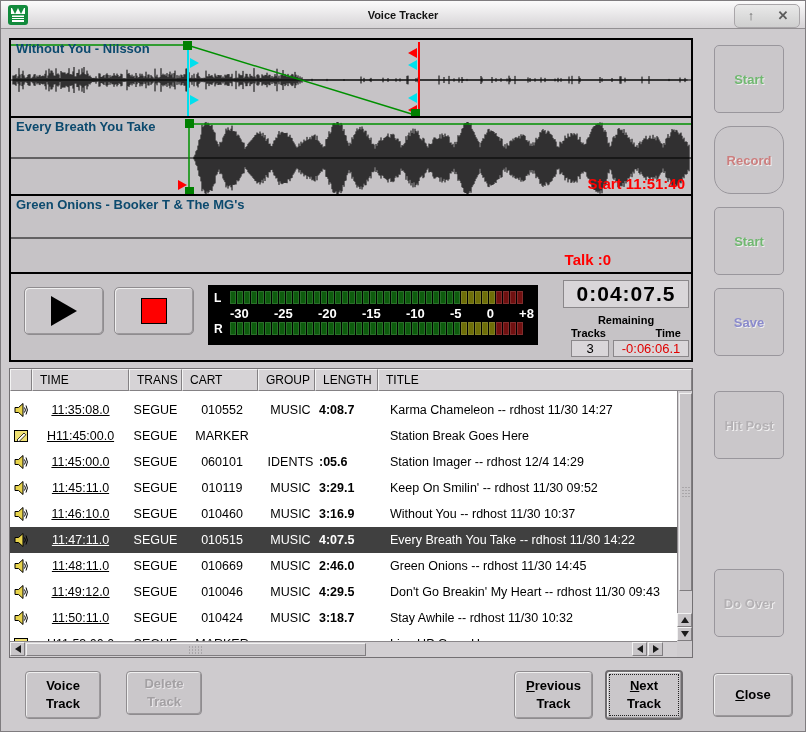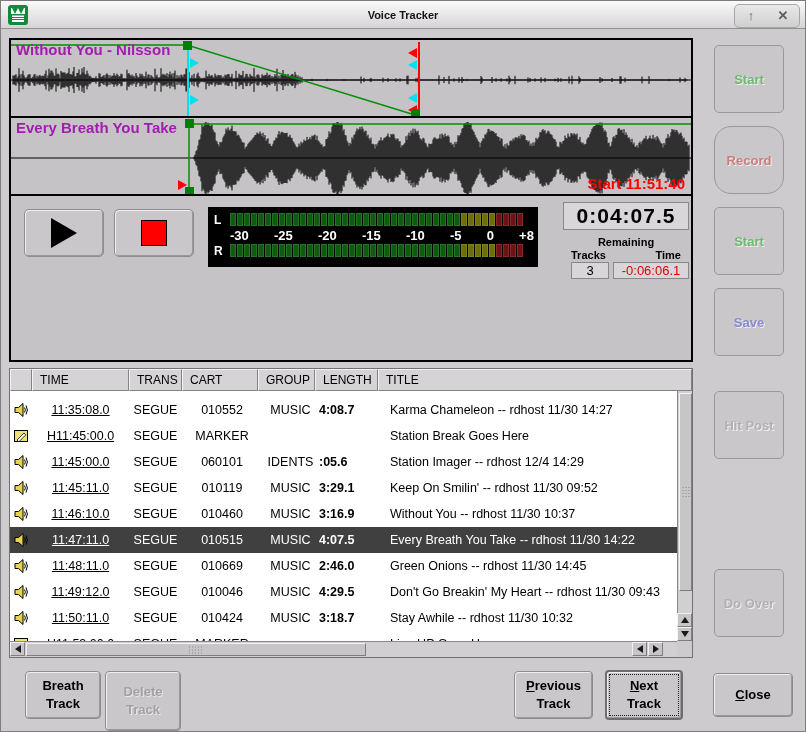--- a/index.html
+++ b/index.html
@@ -26,21 +26,21 @@
     font-weight:bold; font-size:13px; color:#5b5b5b; }
   
   .main-panel {
     position:absolute; left:8px; top:37px; width:684px; height:324px;
     border:2px solid #000; background:#c6c3c6;
   }
   .track { position:relative; width:680px; height:78px; border-bottom:2px solid #000; overflow:hidden; }
   .track:last-of-type { border-bottom:none; }
   .track svg.layer { position:absolute; left:0; top:0; }
   .track-title {
-    position:absolute; left:5px; top:1px; color:#a21caf; font-weight:bold; font-size:15px;
+    position:absolute; left:5px; top:1px; color:#0c4a6e; font-weight:bold; font-size:13px;
     letter-spacing:0px; white-space:nowrap;
   }
   .track-start-label { position:absolute; right:6px; bottom:2px; color:#ff0000; font-weight:bold; font-size:15px; }
   .track-talk-label  { position:absolute; right:80px; bottom:4px; color:#ff0000; font-weight:bold; font-size:15px; }
   
   .transport { position:relative; width:680px; height:82px; background:#c6c3c6; }
   .t-btn {
     position:absolute; top:13px; width:80px; height:48px;
     background:#cac7ca; border:1px solid #8f8c8f; border-radius:5px;
     box-shadow:inset 1px 1px 0 #efefef, inset -1px -1px 0 #9b989b;
@@ -126,21 +126,21 @@
   
   .b-btn {
     position:absolute; background:#cac7ca; border:1px solid #8f8c8f; border-radius:4px;
     box-shadow:inset 1px 1px 0 #efefef, inset -1px -1px 0 #9b989b;
     display:flex; flex-direction:column; align-items:center; justify-content:center;
     font-weight:bold; font-size:13px; color:#000; line-height:1.35; text-align:center;
   }
   .b-btn.disabled { color:#a3a0a3; text-shadow:1px 1px 0 #e9e6e9; }
   .b-btn.focused { outline:1px dotted #202020; outline-offset:-5px; border:2px solid #6f6c6f; }
   [data-name="insert-track-button"]   { left:24px;  top:670px; width:76px; height:48px; }
-  [data-name="delete-track-button"]   { left:104px; top:670px; width:76px; height:60px; }
+  [data-name="delete-track-button"]   { left:125px; top:670px; width:76px; height:44px; }
   [data-name="previous-track-button"] { left:513px; top:670px; width:79px; height:48px; }
   [data-name="next-track-button"]     { left:604px; top:669px; width:78px; height:50px; }
   [data-name="close-button"]          { left:712px; top:672px; width:80px; height:44px; }
   u { text-decoration:underline; }
 </style>
 </head>
 <body>
 
 <div class="app" data-name="voice-tracker-window">
 
@@ -193,20 +193,27 @@
         <line x1="178" y1="6" x2="680" y2="6" stroke="#009000" stroke-width="1.5"></line>
         <line x1="178" y1="3" x2="178" y2="76" stroke="#009000" stroke-width="1.5"></line>
         <polygon points="176,62 176,72 167,67" fill="#ff0000" transform="scale(-1,1) translate(-343,0)"></polygon>
         <rect x="174" y="1" width="9" height="9" fill="#008000"></rect>
         <rect x="174" y="69" width="9" height="9" fill="#008000"></rect>
       </svg>
       <div class="track-title" data-name="track-2-title">Every Breath You Take</div>
       <div class="track-start-label" data-name="track-2-start-time">Start 11:51:40</div>
     </div>
 
+    <div class="track" data-name="track-3-waveform">
+      <svg class="layer" width="680" height="78" data-name="track-3-audio-wave">
+        <line x1="0" y1="42" x2="680" y2="42" stroke="#000" stroke-width="1"></line>
+      </svg>
+      <div class="track-title" data-name="track-3-title">Green Onions - Booker T &amp; The MG's</div>
+      <div class="track-talk-label" data-name="talk-counter">Talk :0</div>
+    </div>
 
     <div class="transport" data-name="transport-bar">
       <div class="t-btn" style="left:13px;" data-name="play-button">
         <div class="play-glyph" data-name="play-icon"></div>
       </div>
       <div class="t-btn" style="left:103px;" data-name="stop-button">
         <div class="stop-glyph" data-name="stop-icon"></div>
       </div>
 
       <div class="meter" data-name="audio-level-meter">
@@ -508,21 +515,21 @@
           <div class="arr-left"></div>
         </div>
       <div class="sbtn" style="right:16px; top:0;" data-name="scroll-right-button">
           <div class="arr-right"></div>
         </div>
     </div>
     <div class="corner" data-name="scrollbar-corner"></div>
   </div>
 
   <div class="b-btn" data-name="insert-track-button">
-      <div>Breath</div>
+      <div>Voice</div>
       <div>Track</div>
     </div>
   <div class="b-btn disabled" data-name="delete-track-button">
       <div>Delete</div>
       <div>Track</div>
     </div>
   <div class="b-btn" data-name="previous-track-button">
       <div><u>P</u>revious</div>
       <div>Track</div>
     </div>

